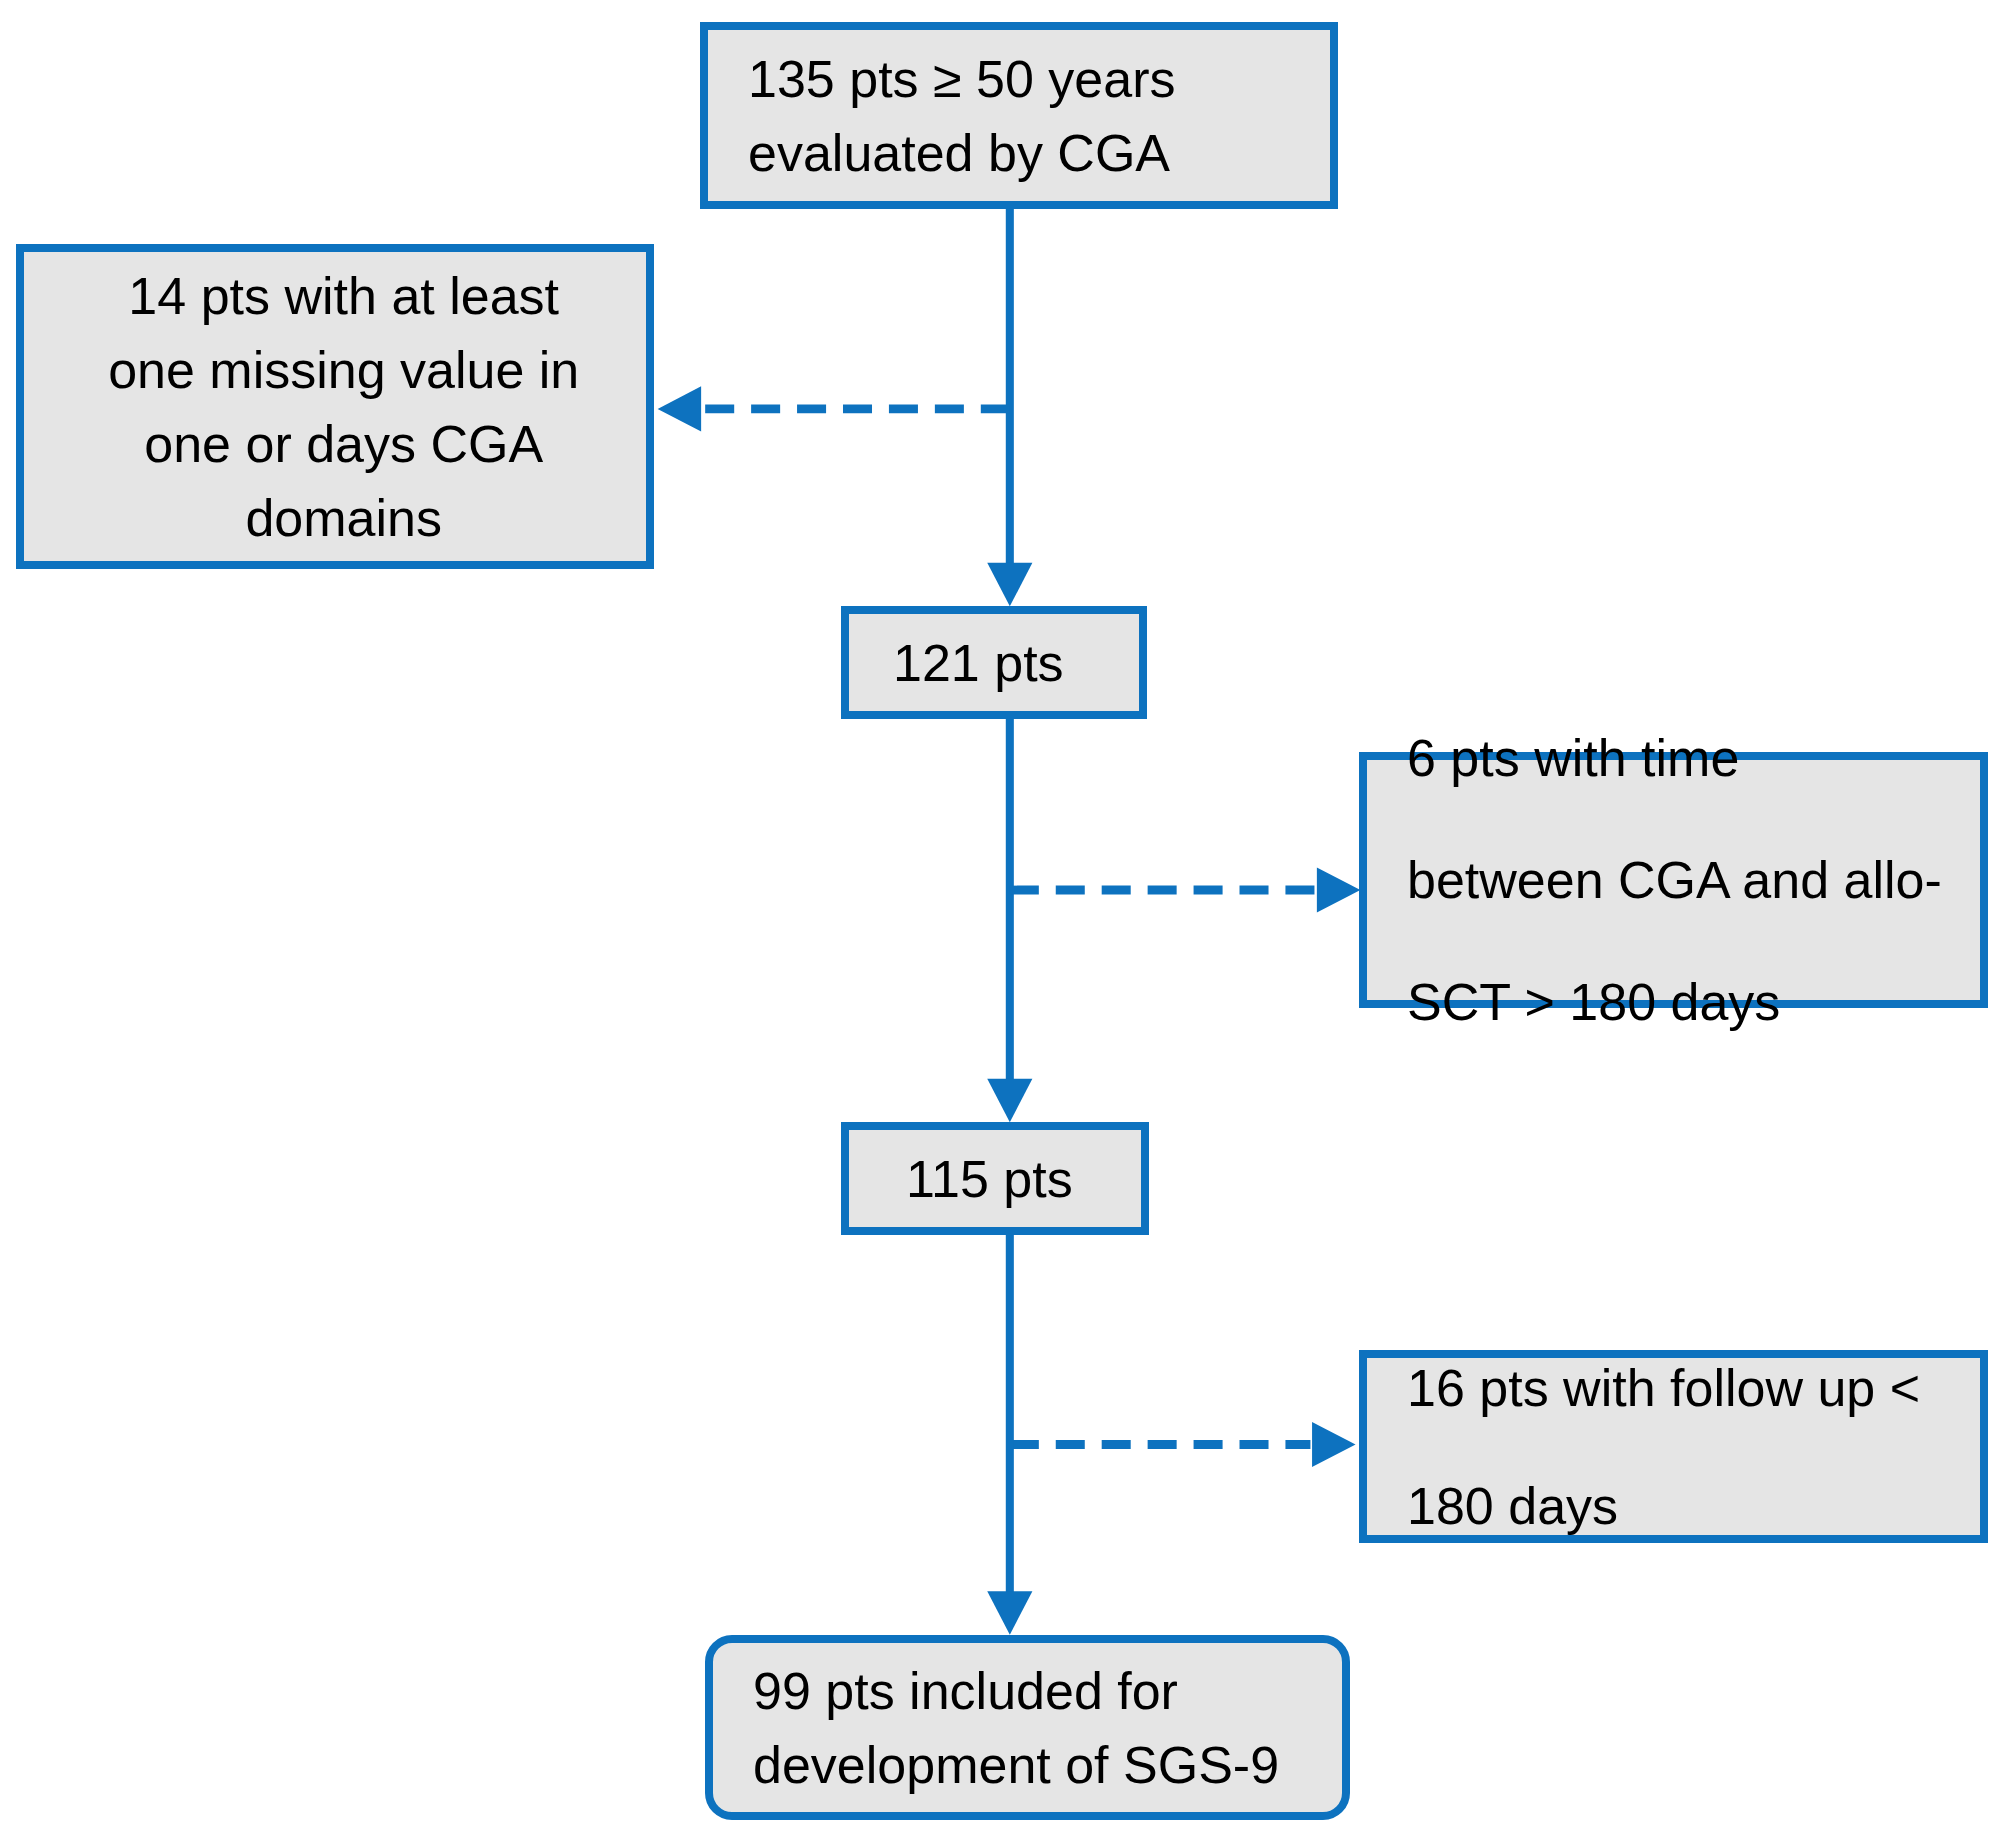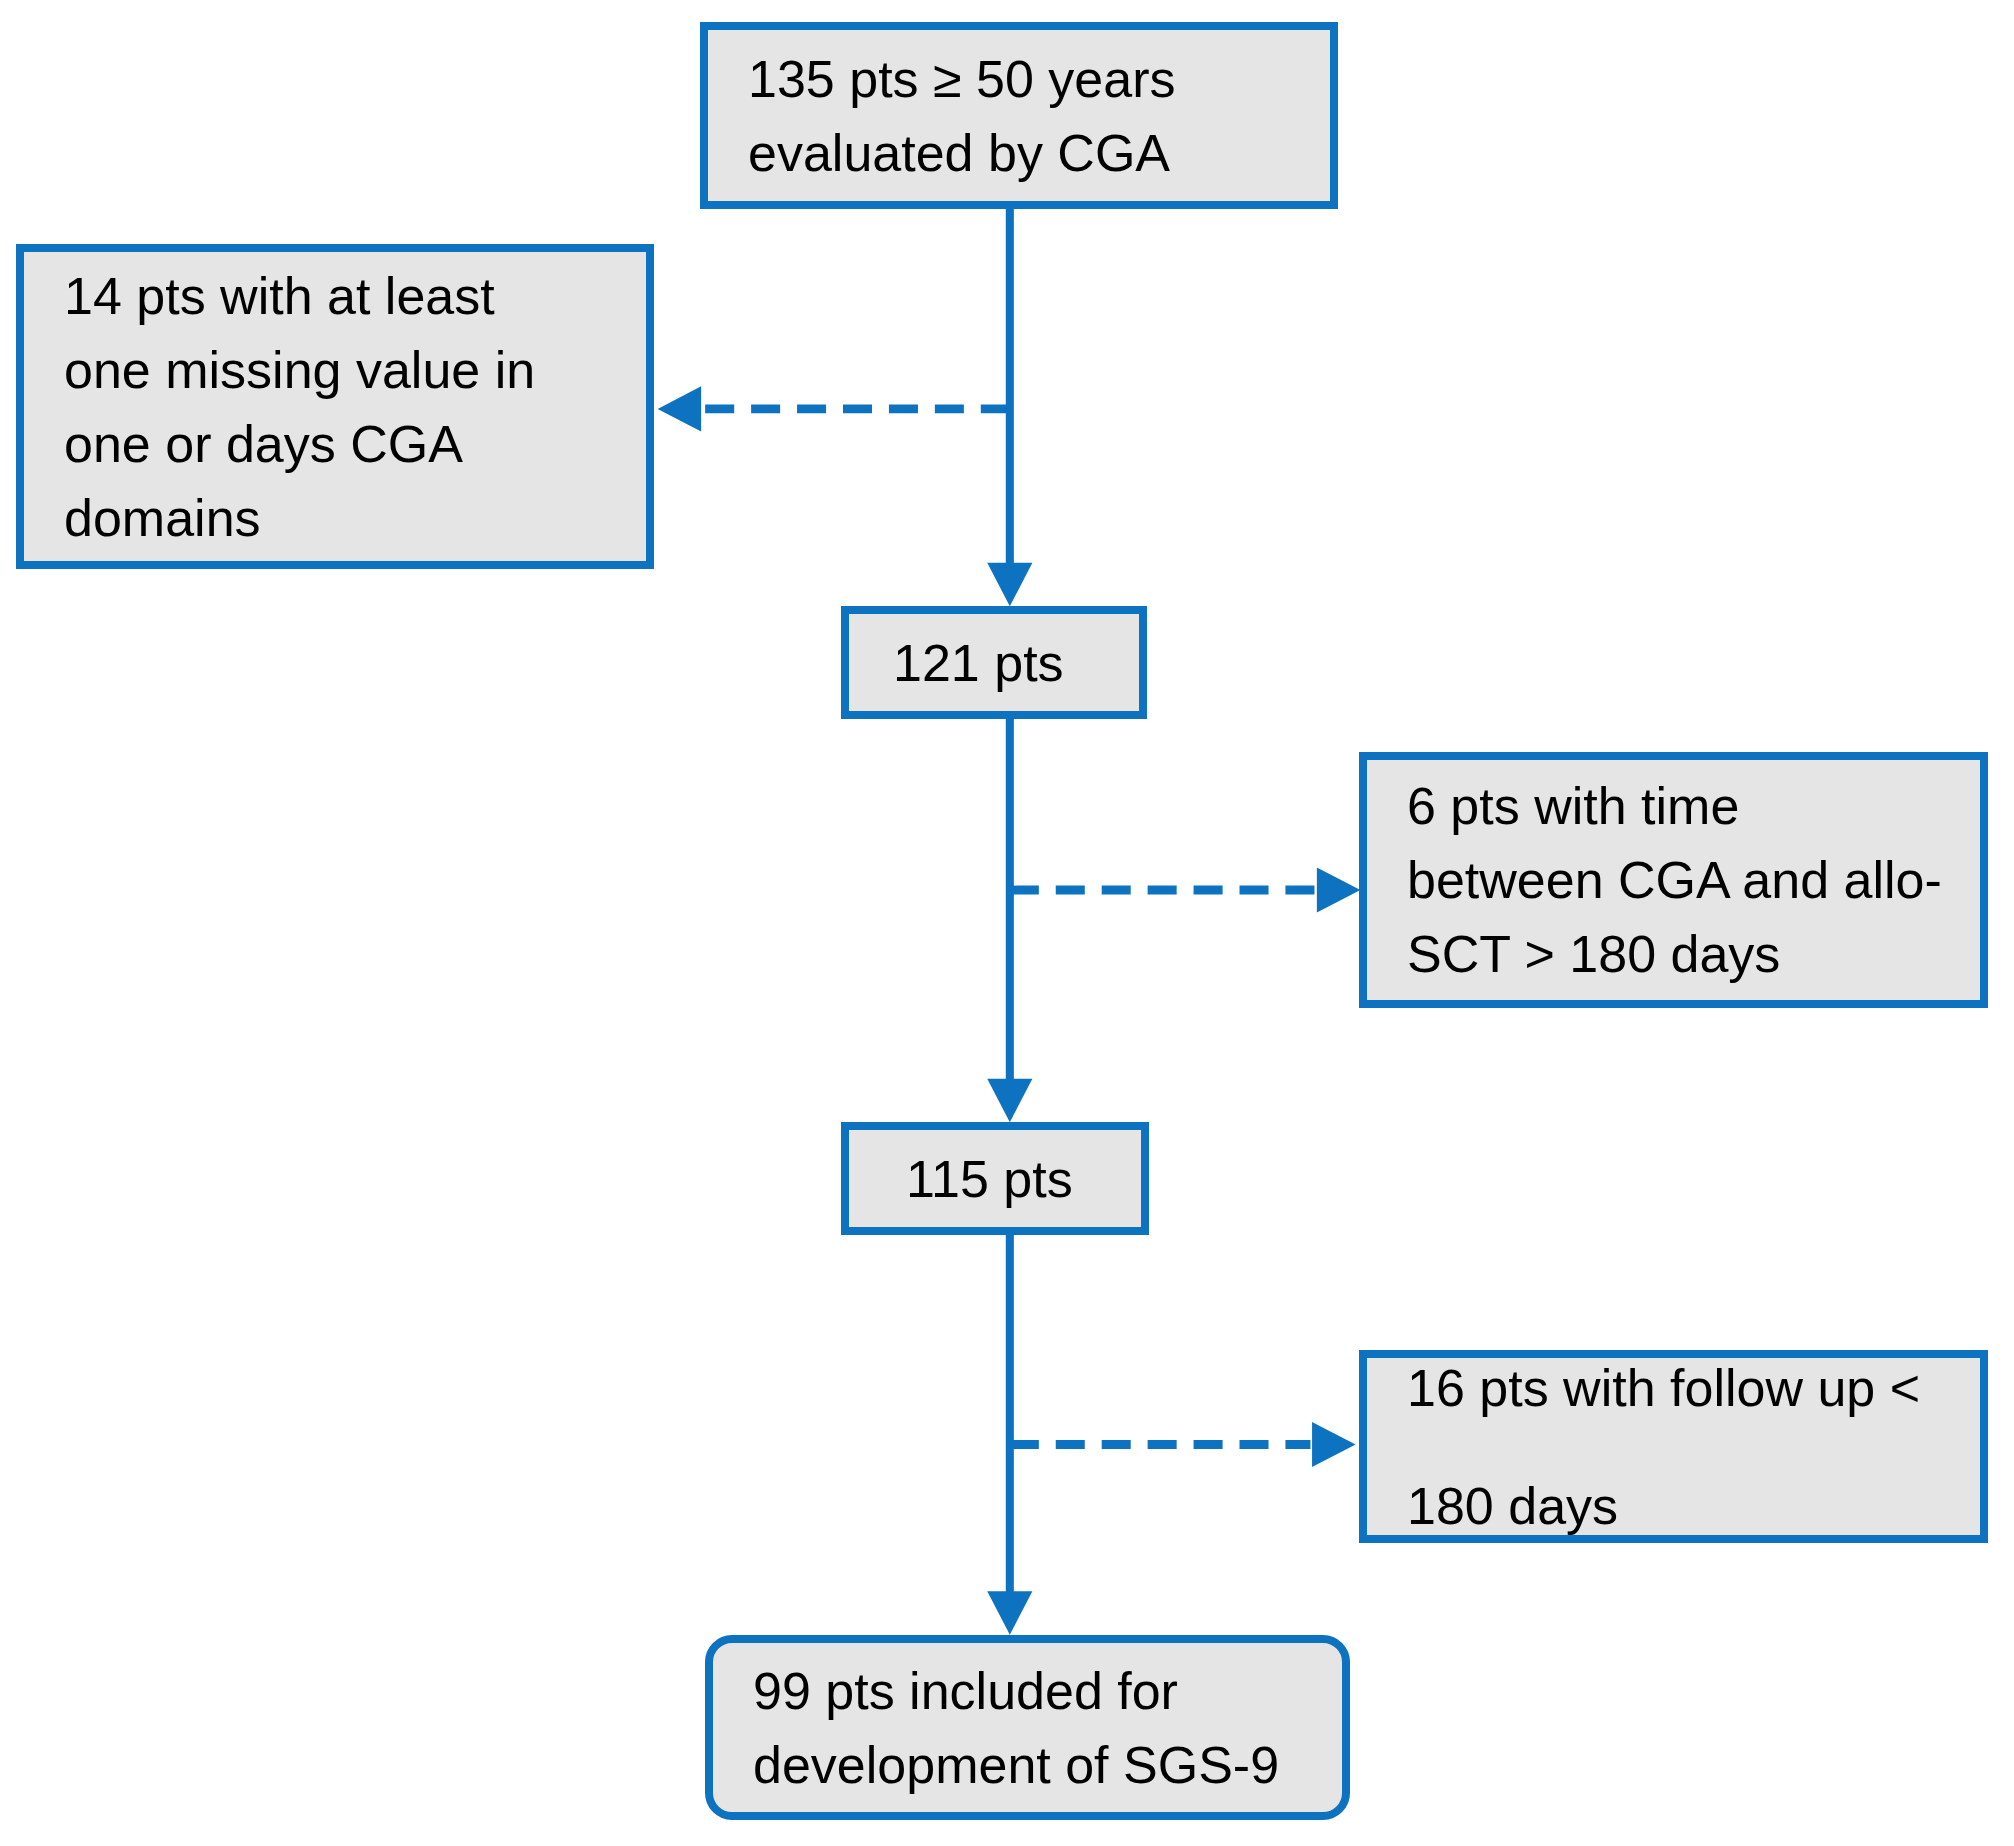--- a/index.html
+++ b/index.html
@@ -24,23 +24,23 @@
     background: #e5e5e5;
     display: flex;
     flex-direction: column;
     justify-content: center;
     font-size: 52px;
     line-height: 74px;
     padding: 8px 22.6px 8px 40px;
     white-space: nowrap;
   }
   #node-start              { left: 700px;  top: 22px;   width: 638px; height: 187px; }
-  #node-excluded-missing   { left: 16px;   top: 244px;  width: 638px; height: 325px; }
+  #node-excluded-missing   { left: 16px;   top: 244px;  width: 638px; height: 325px; align-items: center; }
   #node-121                { left: 841px; top: 606px;  width: 306px; height: 113px; padding-left: 44px; }
-  #node-excluded-interval  { left: 1359px; top: 752px;  width: 629px; height: 256px; }
+  #node-excluded-interval  { left: 1359px; top: 752px;  width: 629px; height: 256px; gap: 48px; }
   #node-115                { left: 841px; top: 1122px; width: 308px; height: 113px; padding-left: 57px; }
   #node-excluded-followup  { left: 1359px; top: 1350px; width: 629px; height: 193px; gap: 44px; }
   #node-included           { left: 705px;  top: 1635px; width: 645px; height: 185px; border-radius: 27px; }
   .arrows {
     position: absolute;
     left: 0; top: 0;
     width: 2014px;
     height: 1847px;
     pointer-events: none;
   }

